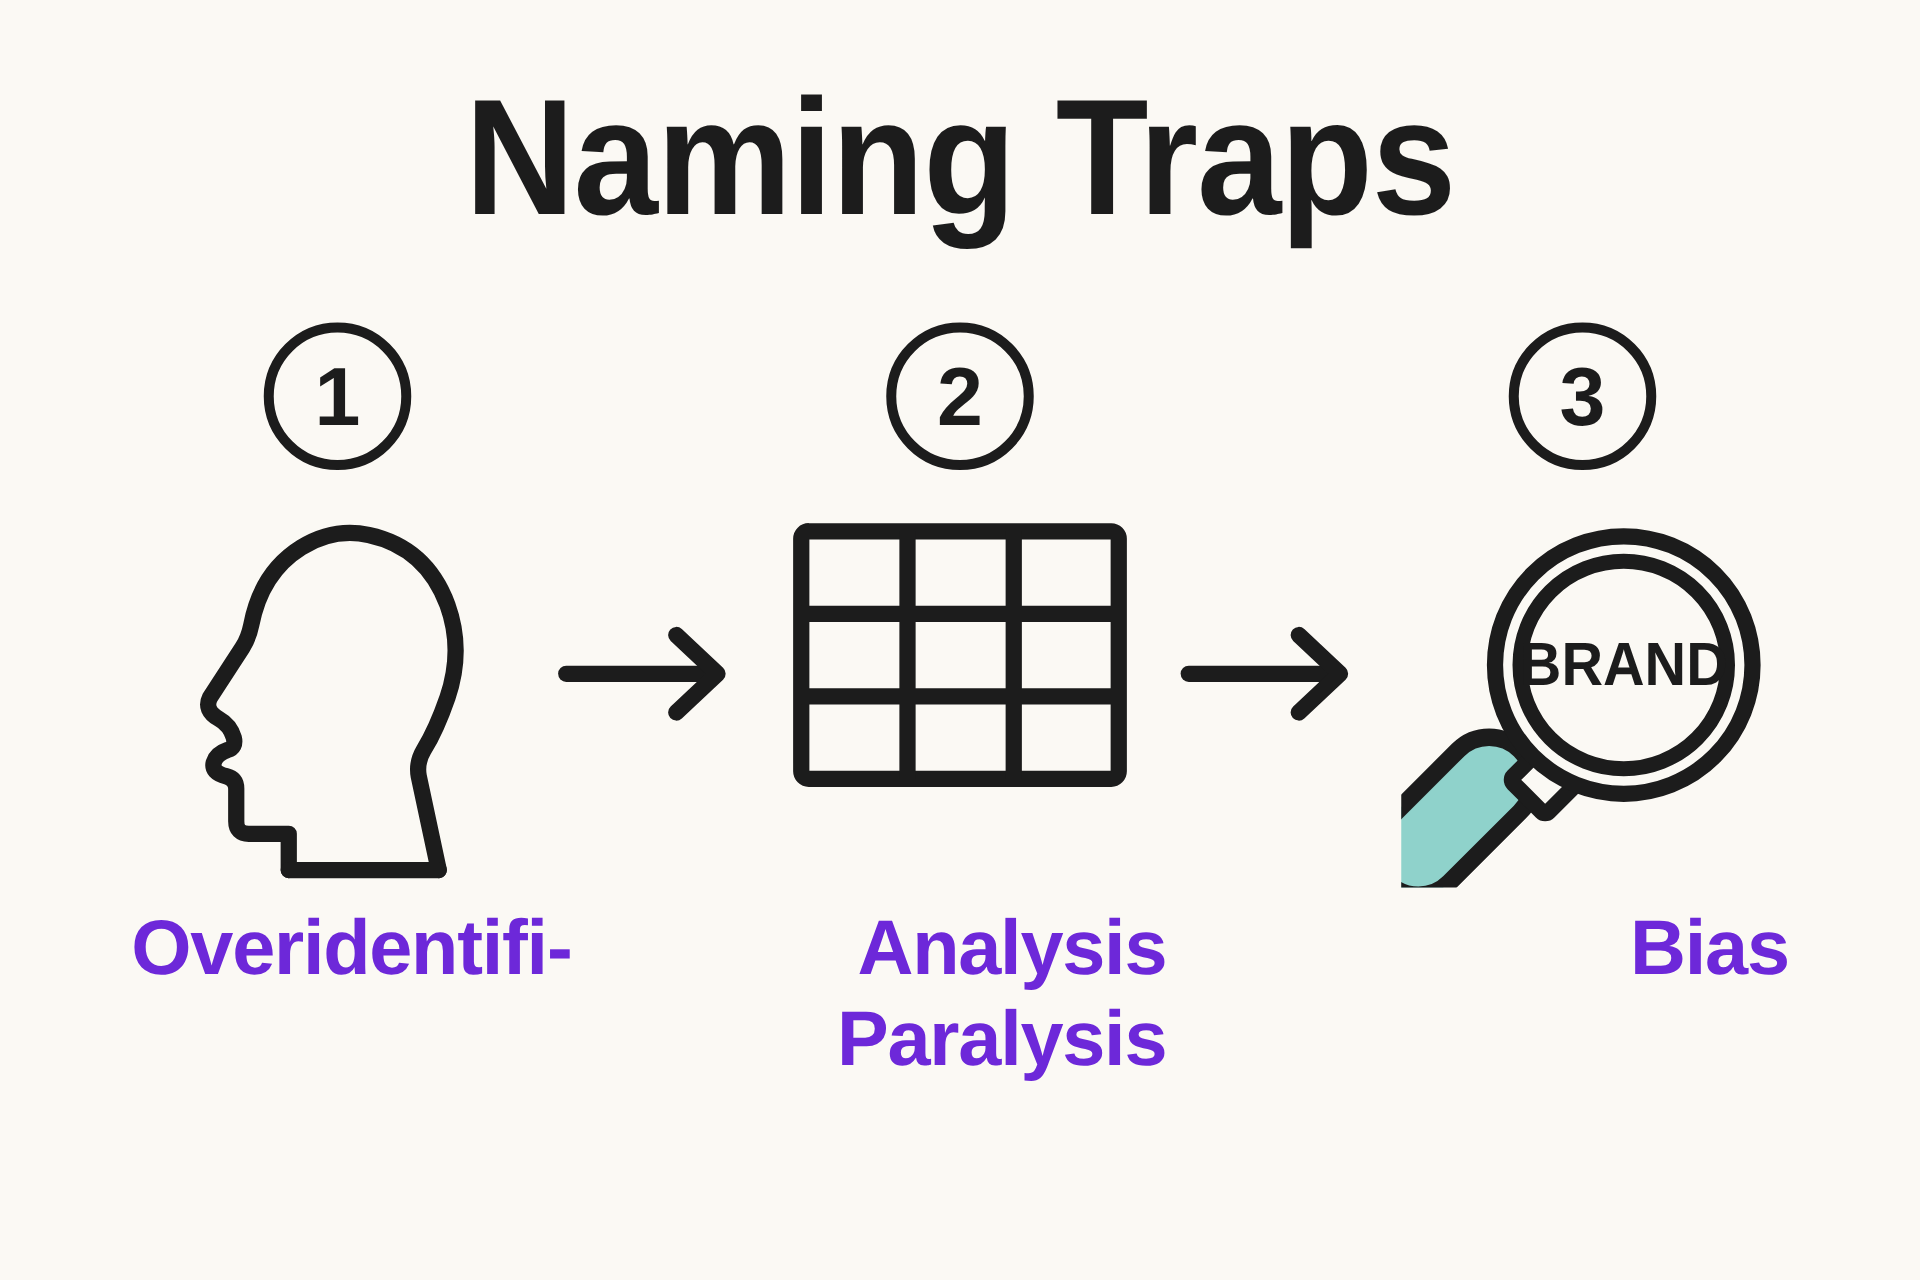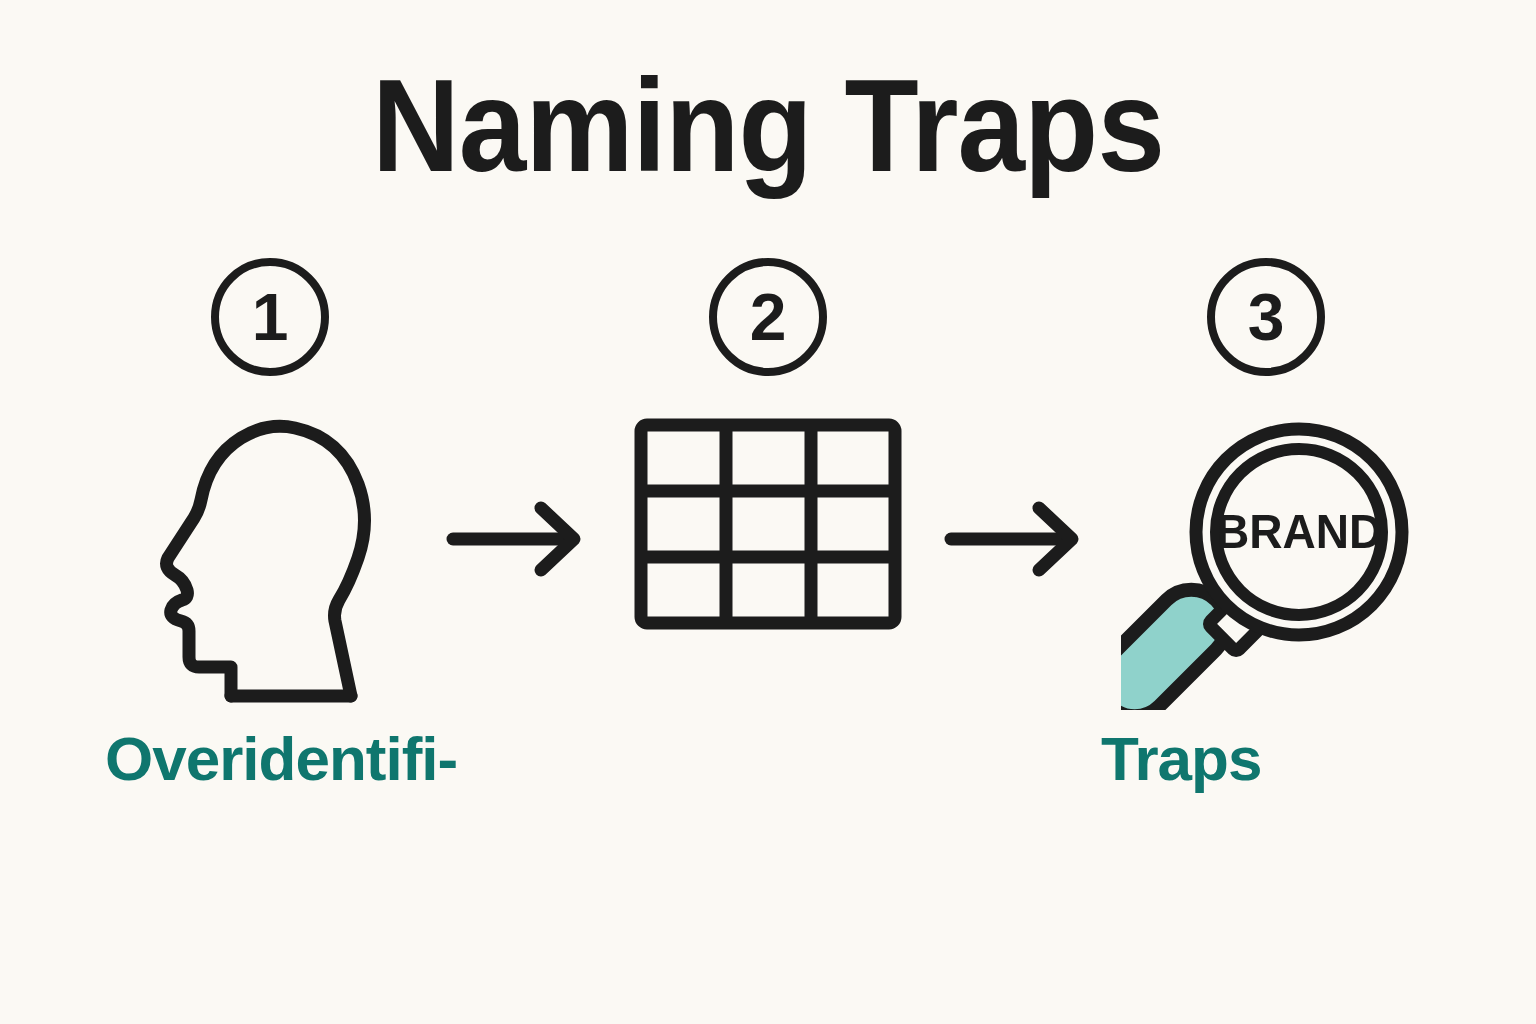--- a/index.html
+++ b/index.html
@@ -101,26 +101,26 @@
     left: 0;
     top: 722px;
     width: 1536px;
     display: flex;
     flex-direction: row;
     align-items: flex-start;
     justify-content: center;
   }
   .caption {
     width: 330px;
-    text-align: left;
+    text-align: right;
     font-family: "Liberation Sans", sans-serif;
     font-weight: bold;
     font-size: 62px;
     line-height: 1.18;
-    color: #0f766e;
+    color: #6d28d9;
     letter-spacing: -1px;
   }
   .caption .ln { display: block; white-space: nowrap; }
   .caption-gap { width: 168px; }
 
   .art svg, .arrow-cell svg { display: block; }
 </style>
 </head>
 <body>
 
@@ -213,20 +213,22 @@
     </div>
 
   </div>
 
   <div class="captions">
     <div class="caption">
       <span class="ln">Overidentifi-</span>
     </div>
     <div class="caption-gap"></div>
     <div class="caption">
+      <span class="ln">Analysis</span>
+      <span class="ln">Paralysis</span>
     </div>
     <div class="caption-gap"></div>
     <div class="caption">
-      <span class="ln">Traps</span>
+      <span class="ln">Bias</span>
     </div>
   </div>
 
 </div>
 
 </body></html>

